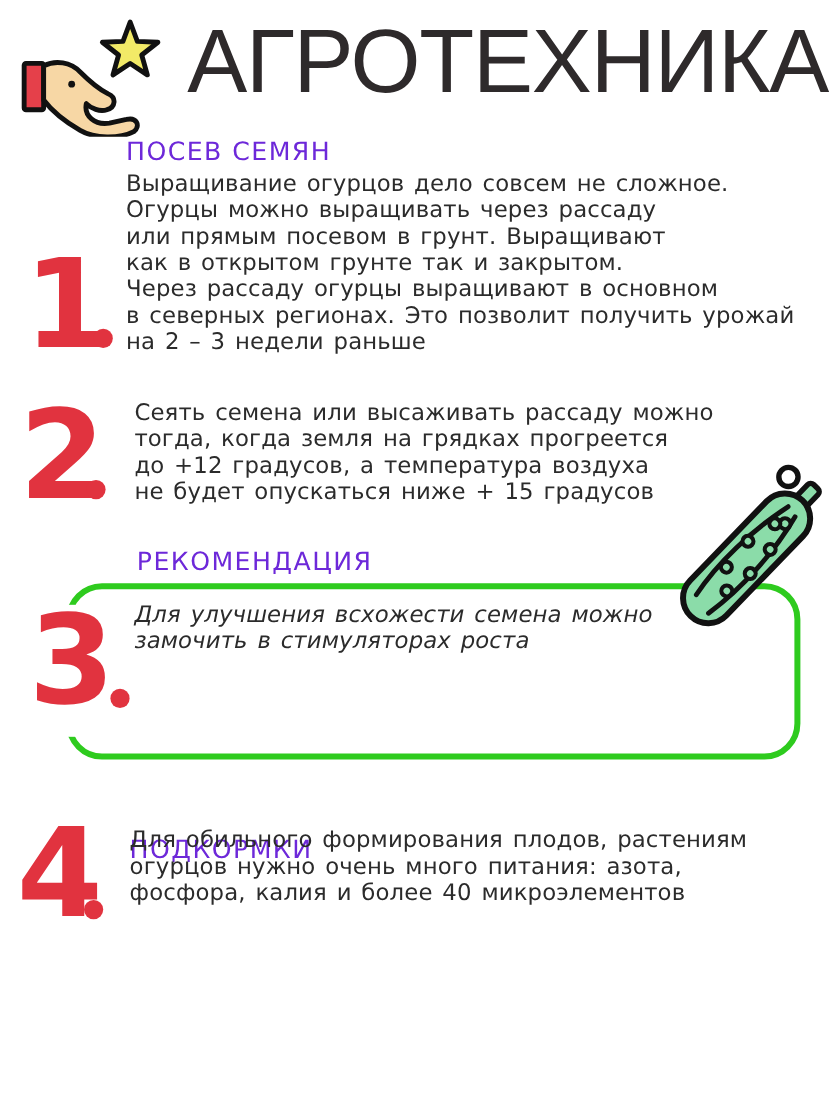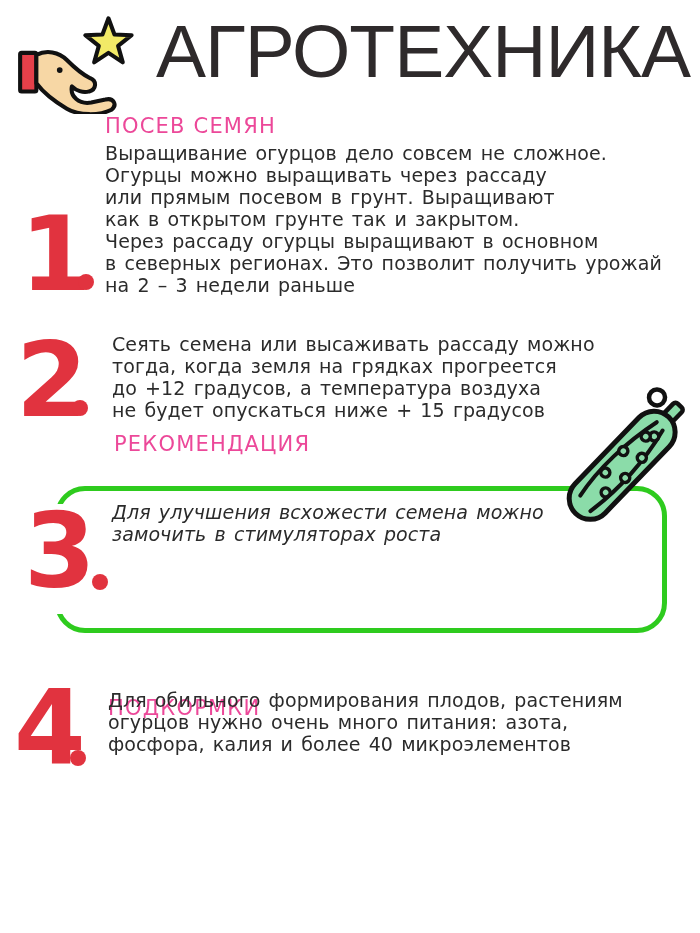--- a/index.html
+++ b/index.html
@@ -10,21 +10,21 @@
   
   .hand-icon{position:absolute;left:12px;top:12px;width:132px;height:102px;}
   .title{
     position:absolute;left:156px;top:12px;width:540px;margin:0;
     font-family:"Liberation Sans",sans-serif;font-weight:400;
     font-size:75px;line-height:1.05;letter-spacing:-1px;color:#2e2a2b;white-space:nowrap;
   }
   
   .sec-head{
     position:absolute;margin:0;font-size:21px;font-weight:400;letter-spacing:1.2px;
-    color:#ec4899;white-space:nowrap;
+    color:#6d28d9;white-space:nowrap;
   }
   .body-text{
     position:absolute;margin:0;font-size:19px;line-height:22px;letter-spacing:.1px;
     word-spacing:2px;color:#2b2b2b;white-space:pre-line;
   }
   
   .big-num{
     position:absolute;font-size:103px;line-height:.93;font-weight:700;
     color:#e1333f;font-family:"DejaVu Sans",sans-serif;
   }
@@ -38,21 +38,21 @@
   
   .green-box{
     position:absolute;left:55px;top:486px;width:602px;height:137px;
     border:5px solid #2ecb1e;border-radius:30px;background:#fff;z-index:1;
   }
   .tip-1{left:112px;top:501px;z-index:4;font-style:italic;}
   .tip-2{left:108px;top:561px;z-index:4;}
   .s1-head{left:105px;top:114px;}
   .s1-body{left:105px;top:142px;width:600px;}
   .s2-body{left:112px;top:333px;width:600px;}
-  .rec-head{left:114px;top:432px;text-align:right;}
+  .rec-head{left:114px;top:456px;text-align:right;}
   .s4-head{left:108px;top:696px;}
   .s4-body{left:108px;top:689px;width:600px;}
   .cucumber-icon{position:absolute;left:552px;top:372px;width:150px;height:172px;z-index:5;}
 </style>
 </head>
 <body>
 
 <div class="page">
 
   <svg class="hand-icon" viewBox="0 0 130 100" aria-hidden="true">

